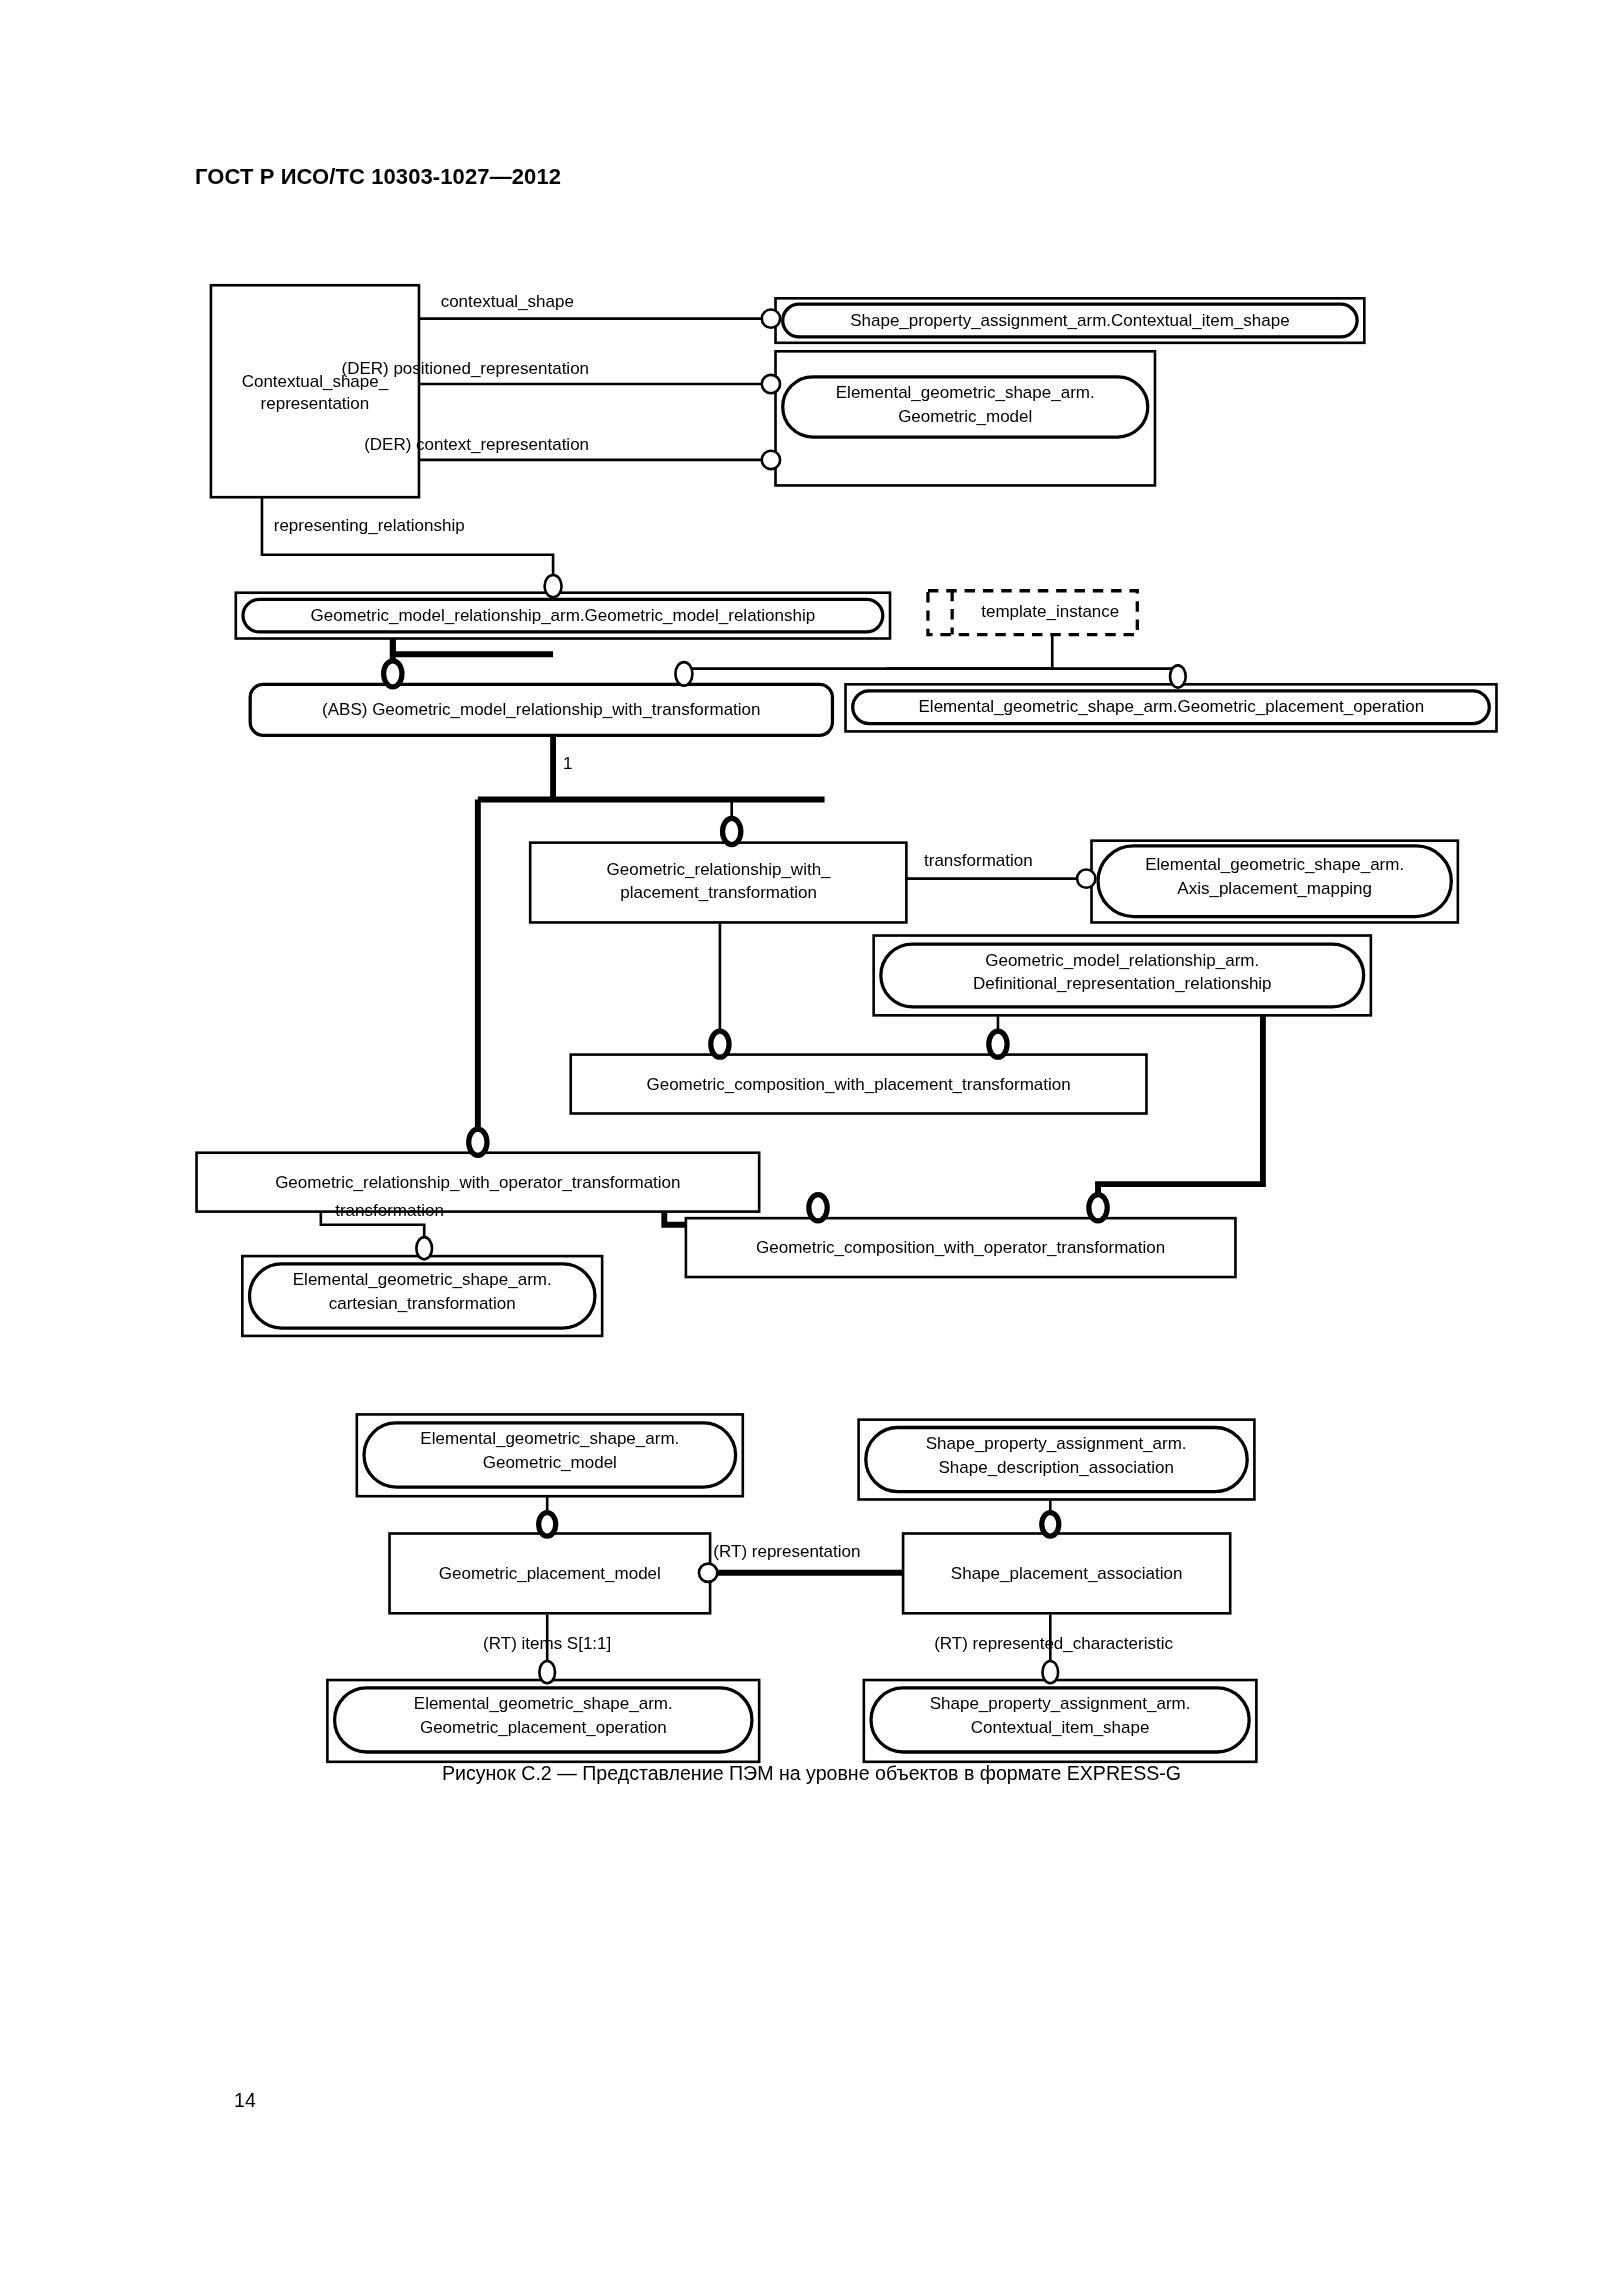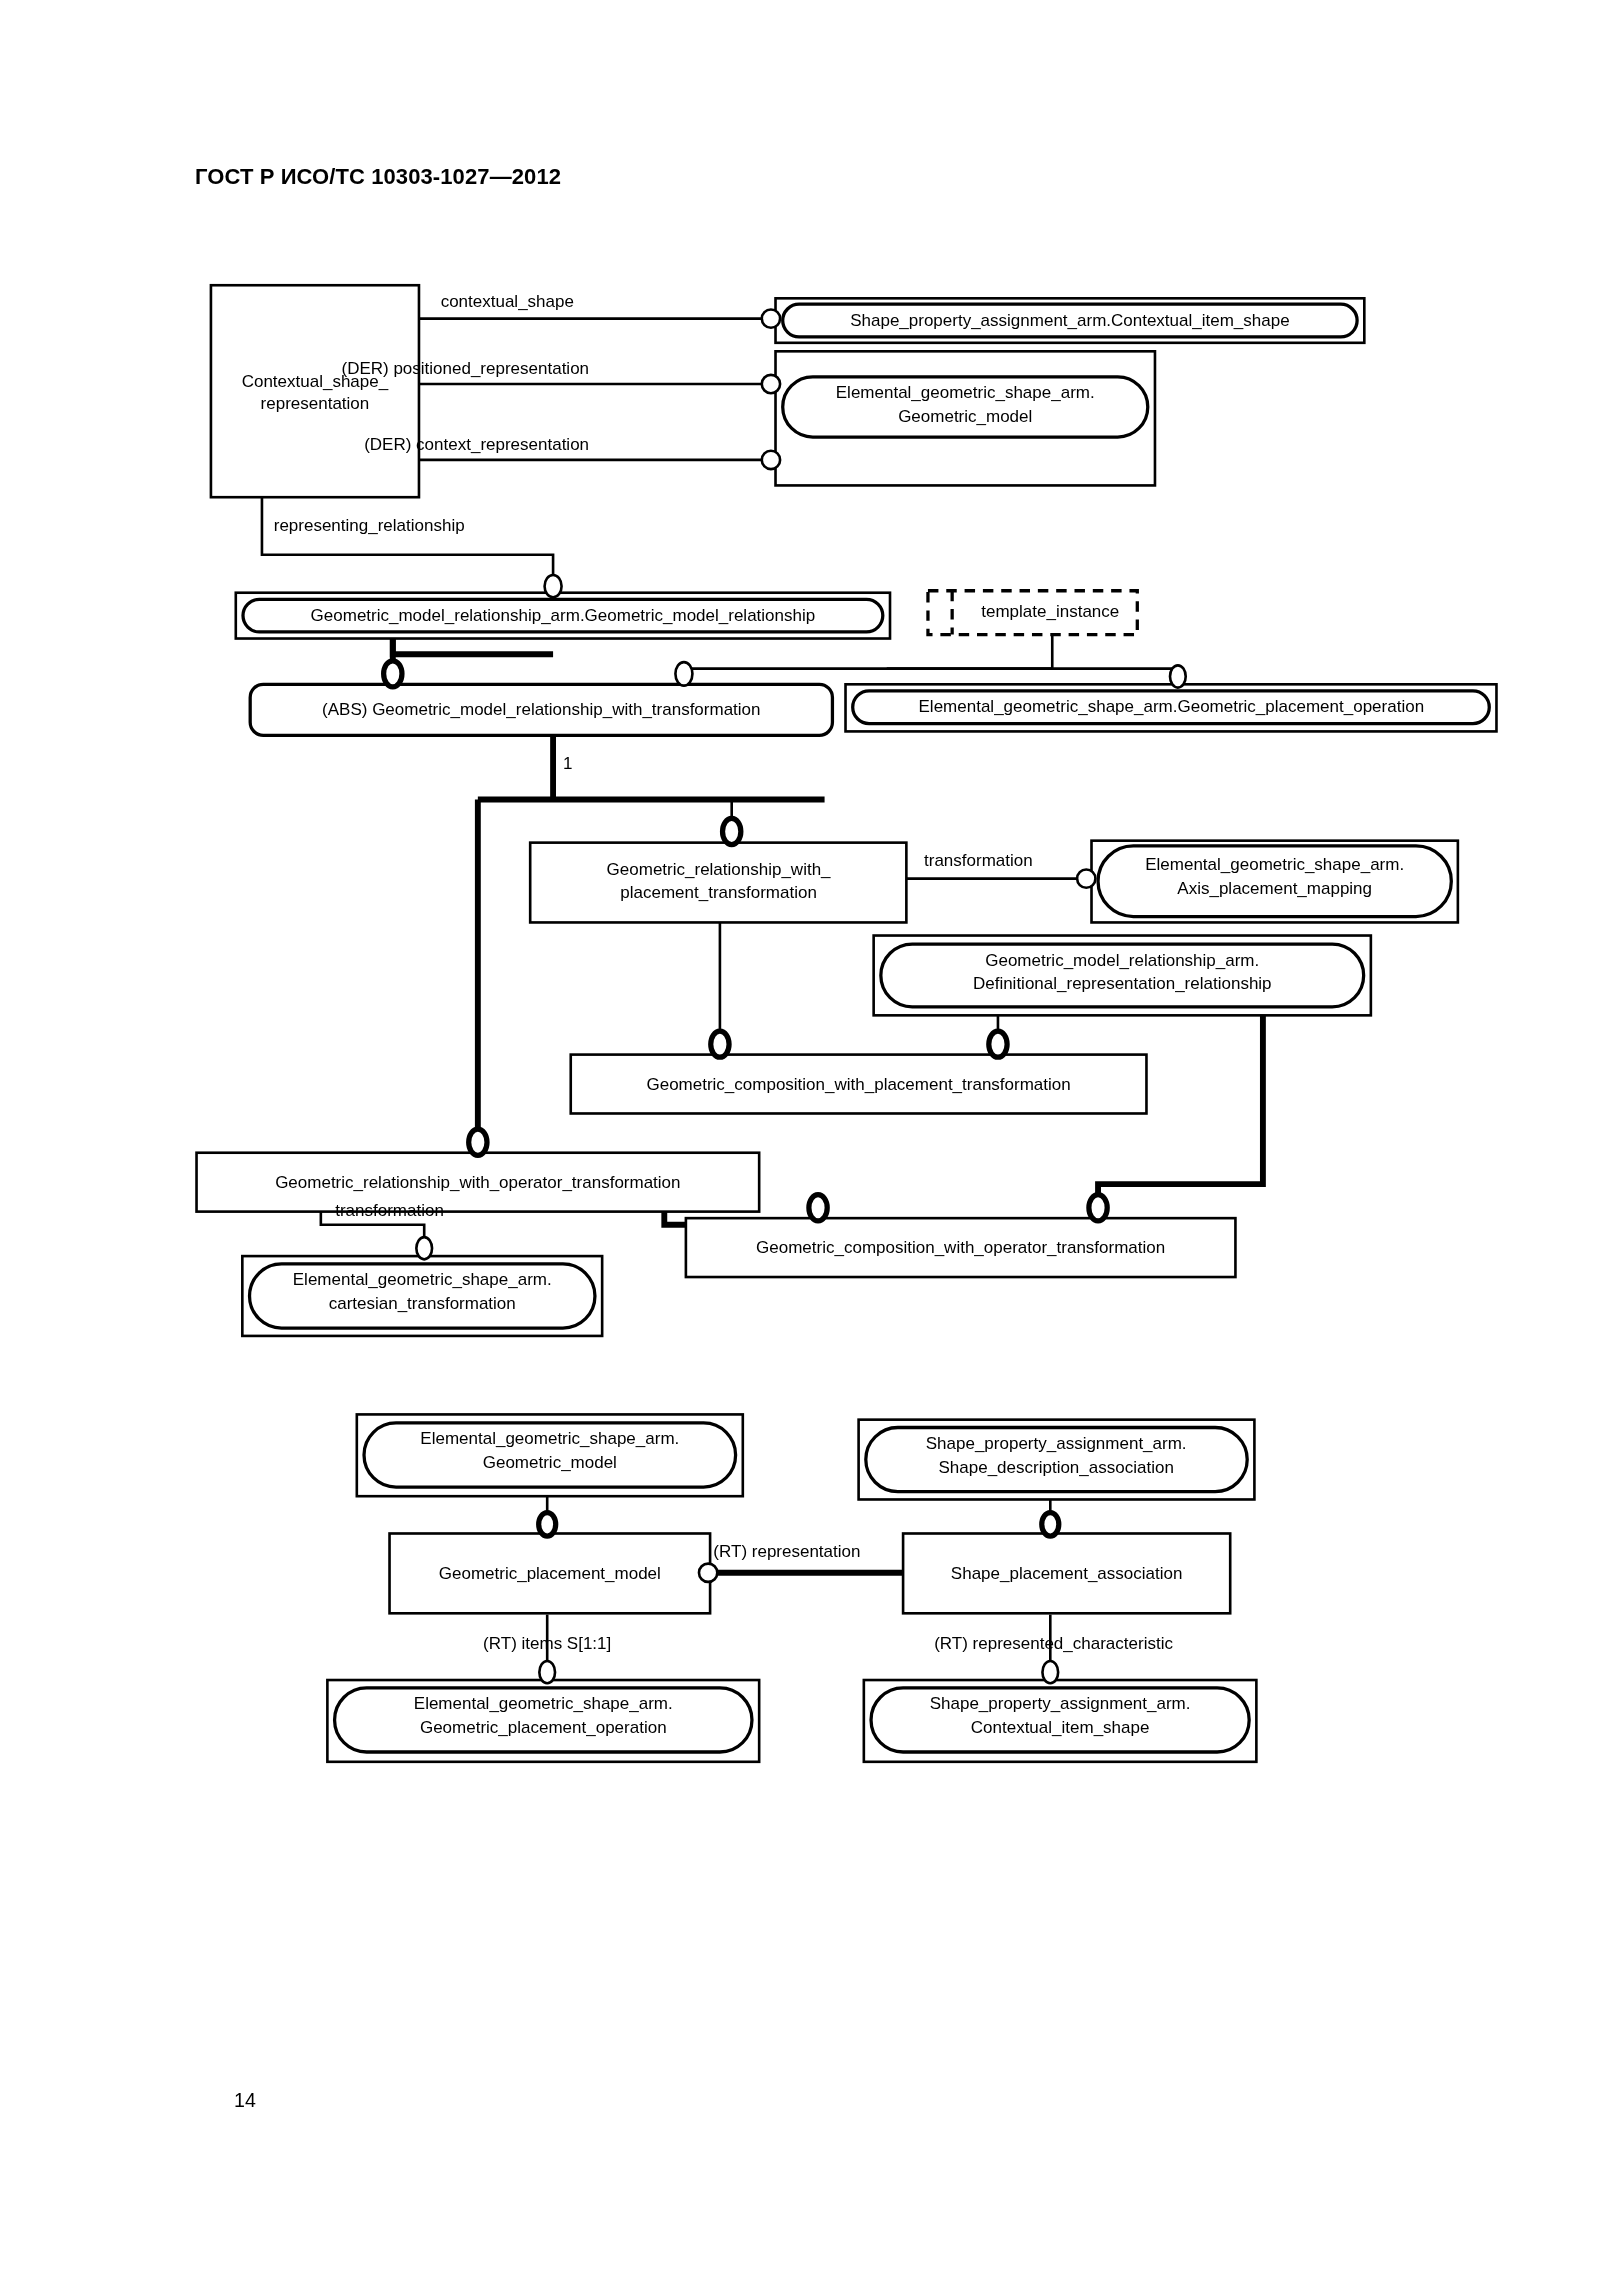--- a/index.html
+++ b/index.html
@@ -268,16 +268,17 @@
     <text class="edge-label" x="418" y="805">representing_relationship</text>
     <text class="edge-label" x="860" y="1168">1</text>
     <text class="edge-label" x="1412" y="1317">transformation</text>
     <text class="edge-label" x="512" y="1852">transformation</text>
     <text class="edge-label" x="1090" y="2373">(RT) representation</text>
     <text class="edge-label" x="836" y="2514" text-anchor="middle">(RT) items S[1:1]</text>
     <text class="edge-label" x="1610" y="2514" text-anchor="middle">(RT) represented_characteristic</text>
 
   </svg>
 
+  <div class="figure-caption">Рисунок С.2 — Представление ПЭМ на уровне объектов в формате EXPRESS-G</div>
   <div class="page-number">14</div>
 
 </div>
 
 
 </body></html>

